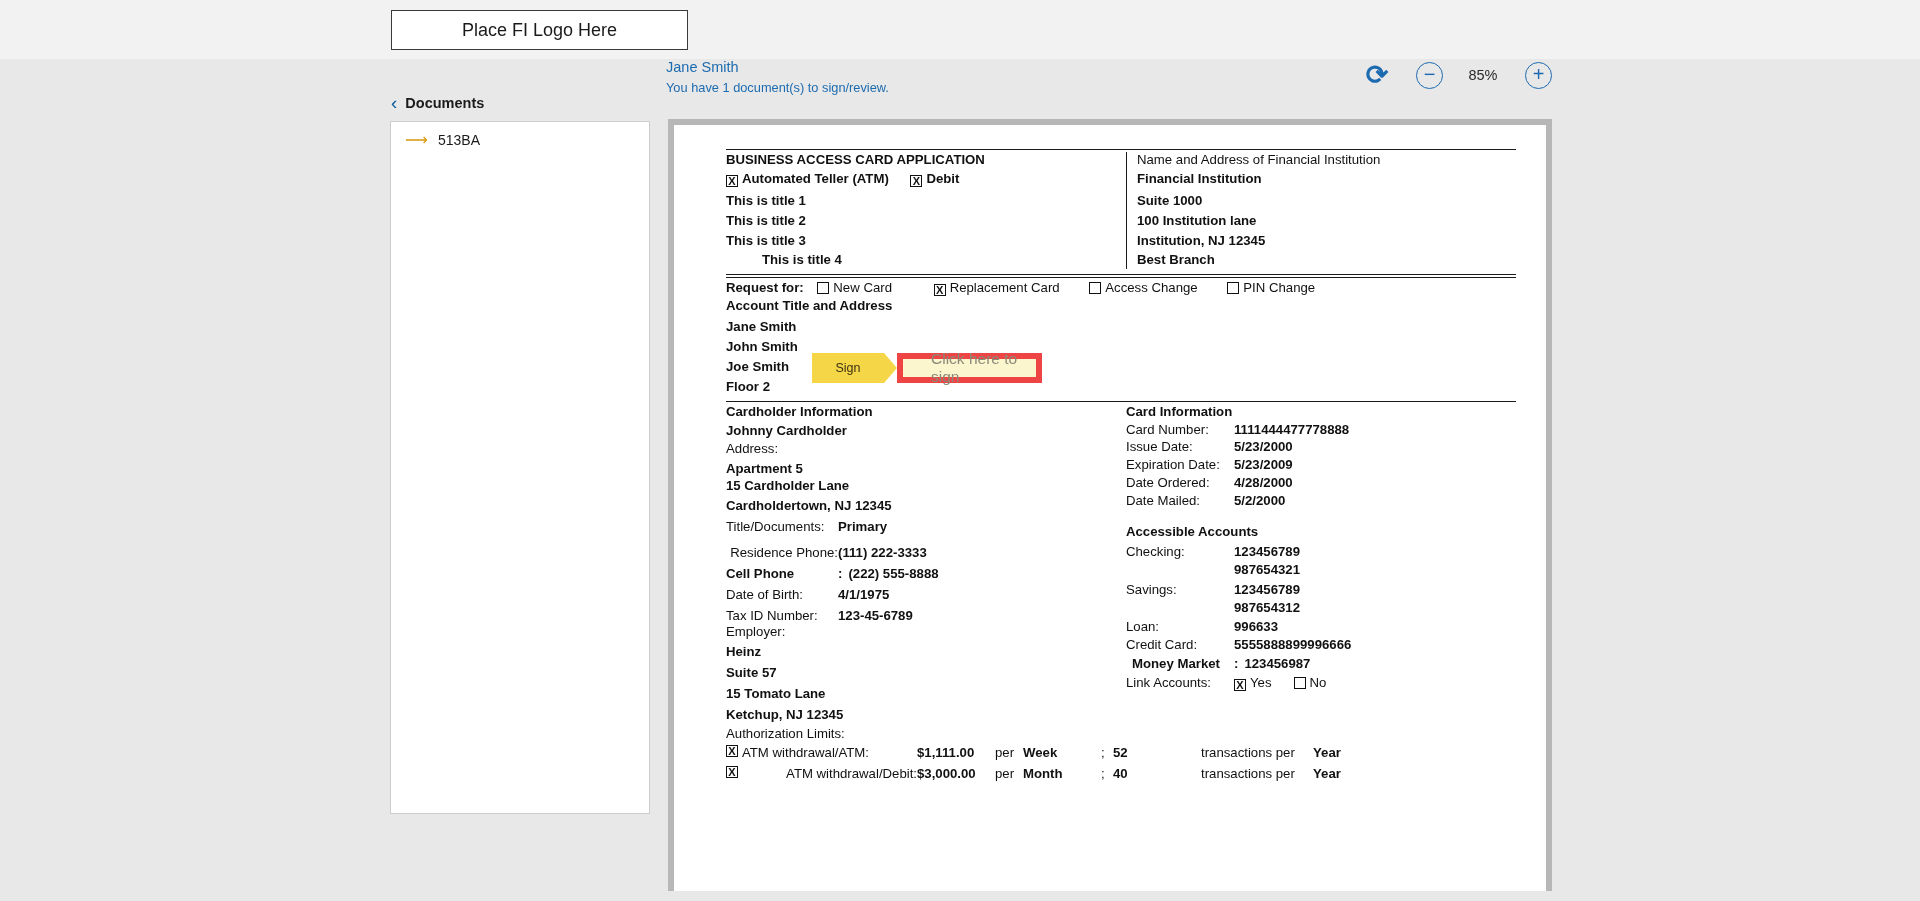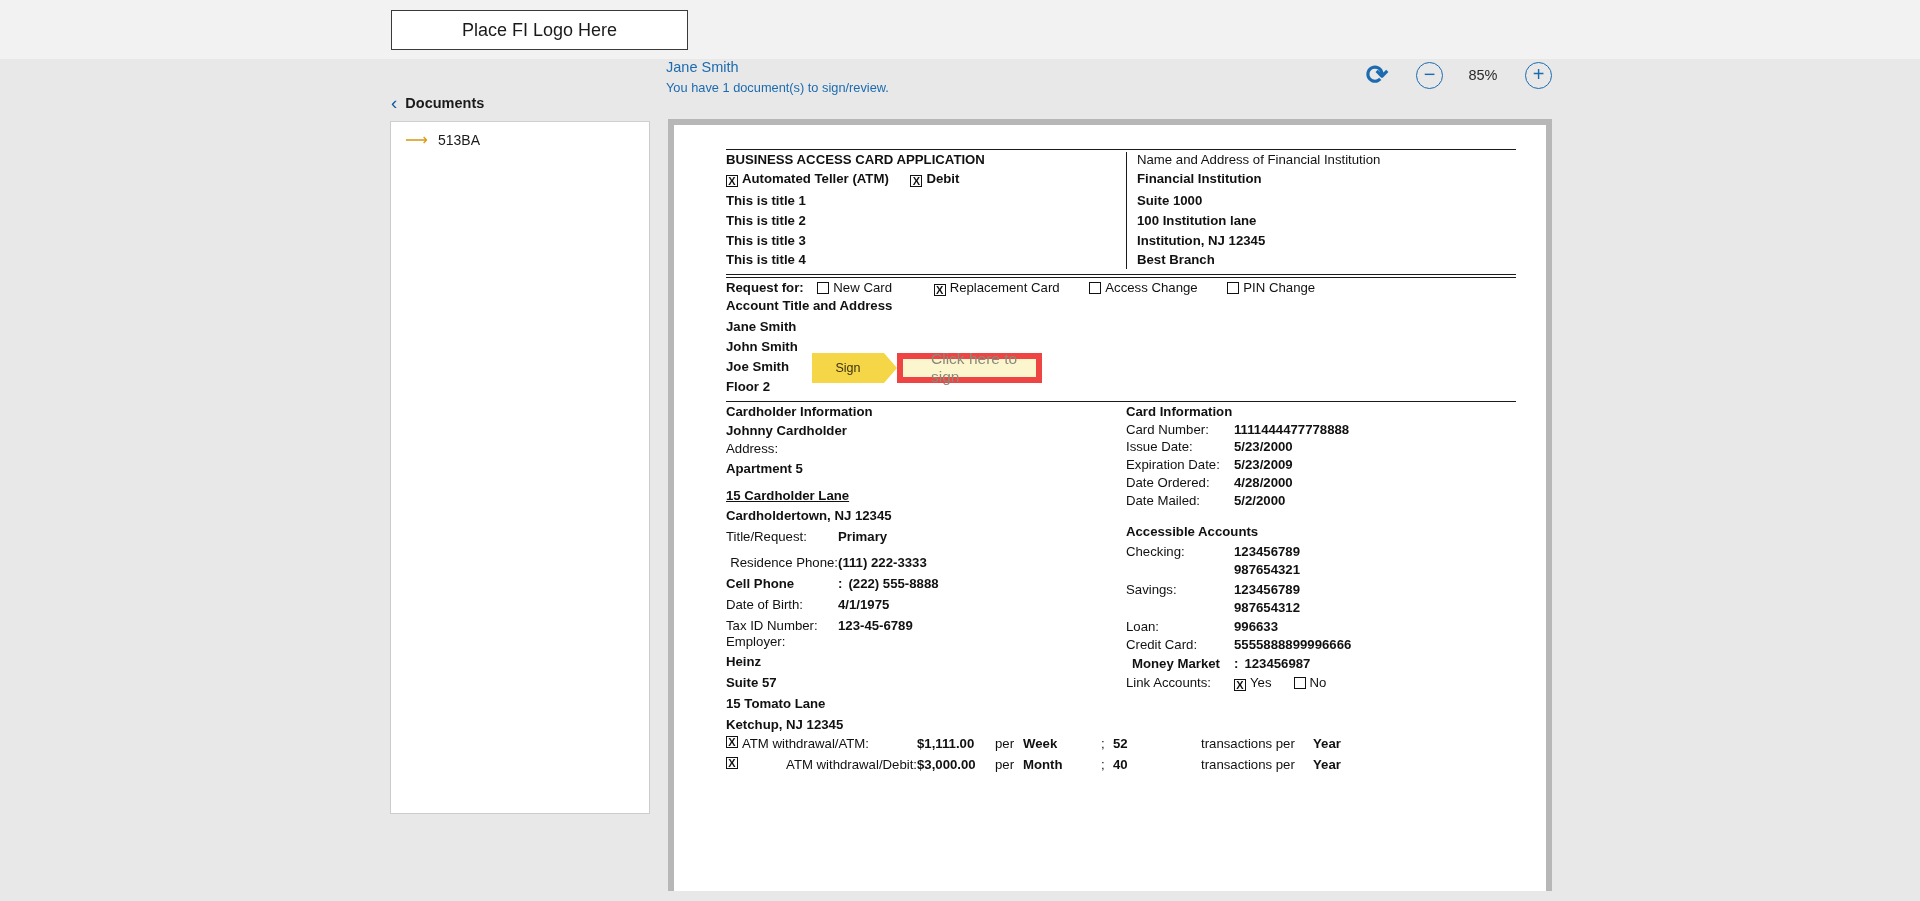--- a/index.html
+++ b/index.html
@@ -181,21 +181,21 @@
                 <span class="b">
                   <span class="chk on"></span><span>Automated Teller (ATM)</span>
                 </span>
                 <span class="b" style="margin-left:18px;">
                   <span class="chk on"></span><span>Debit</span>
                 </span>
               </div>
               <div class="b" style="margin-top:5px;">This is title 1</div>
               <div class="b" style="margin-top:3px;">This is title 2</div>
               <div class="b" style="margin-top:3px;">This is title 3</div>
-              <div class="b" style="margin-top:3px;">This is title 4</div>
+              <div class="b" style="margin-top:3px;margin-left:36px;">This is title 4</div>
             </div>
             <div class="colR" style="border-left:1.4px solid #1a1a1a; padding-left:10px;">
               <div>Name and Address of Financial Institution</div>
               <div class="b" style="margin-top:2px;">Financial Institution</div>
               <div class="b" style="margin-top:5px;">Suite 1000</div>
               <div class="b" style="margin-top:3px;">100 Institution lane</div>
               <div class="b" style="margin-top:3px;">Institution, NJ 12345</div>
               <div class="b" style="margin-top:3px;">Best Branch</div>
             </div>
           </div>
@@ -228,24 +228,24 @@
           <div class="b" style="margin-top:3px;">Floor 2</div>
 
           <div class="hr" style="margin-top:5px;"></div>
 
           <div class="row" style="margin-top:2px;">
             <div class="colL">
               <div class="b">Cardholder Information</div>
               <div class="b" style="margin-top:2px;">Johnny Cardholder</div>
               <div style="margin-top:2px;">Address:</div>
               <div class="b" style="margin-top:3px;">Apartment 5</div>
-              <div class="b" style="margin-top:10px;text-decoration:underline;">15 Cardholder Lane</div>
+              <div class="b" style="margin-top:0;">15 Cardholder Lane</div>
               <div class="b" style="margin-top:3px;">Cardholdertown, NJ 12345</div>
               <div class="t-row" style="margin-top:4px;">
-                <span style="width:112px;">Title/Request:</span>
+                <span style="width:112px;">Title/Documents:</span>
                 <span class="val">Primary</span>
               </div>
               <div class="t-row" style="margin-top:9px;">
                 <span style="width:112px;text-align:right;">Residence Phone:</span>
                 <span class="val">(111) 222-3333</span>
               </div>
               <div class="t-row" style="margin-top:4px;">
                 <span class="b" style="width:112px;">Cell Phone</span>
                 <span class="b">:</span>
                 <span class="val" style="margin-left:6px;">(222) 555-8888</span>
@@ -323,20 +323,21 @@
                 <span>
                   <span class="chk on"></span><span>Yes</span>
                 </span>
                 <span style="margin-left:22px;">
                   <span class="chk"></span><span>No</span>
                 </span>
               </div>
             </div>
           </div>
 
+          <div style="margin-top:2px;">Authorization Limits:</div>
           <div class="t-row" style="margin-top:2px;">
             <span class="chk on"></span>
             <span style="width:175px;">ATM withdrawal/ATM:</span>
             <span class="val" style="width:78px;">$1,111.00</span>
             <span style="width:28px;">per</span>
             <span class="val" style="width:78px;">Week</span>
             <span style="width:12px;">;</span>
             <span class="val" style="width:88px;">52</span>
             <span style="width:112px;">transactions per</span>
             <span class="val">Year</span>

